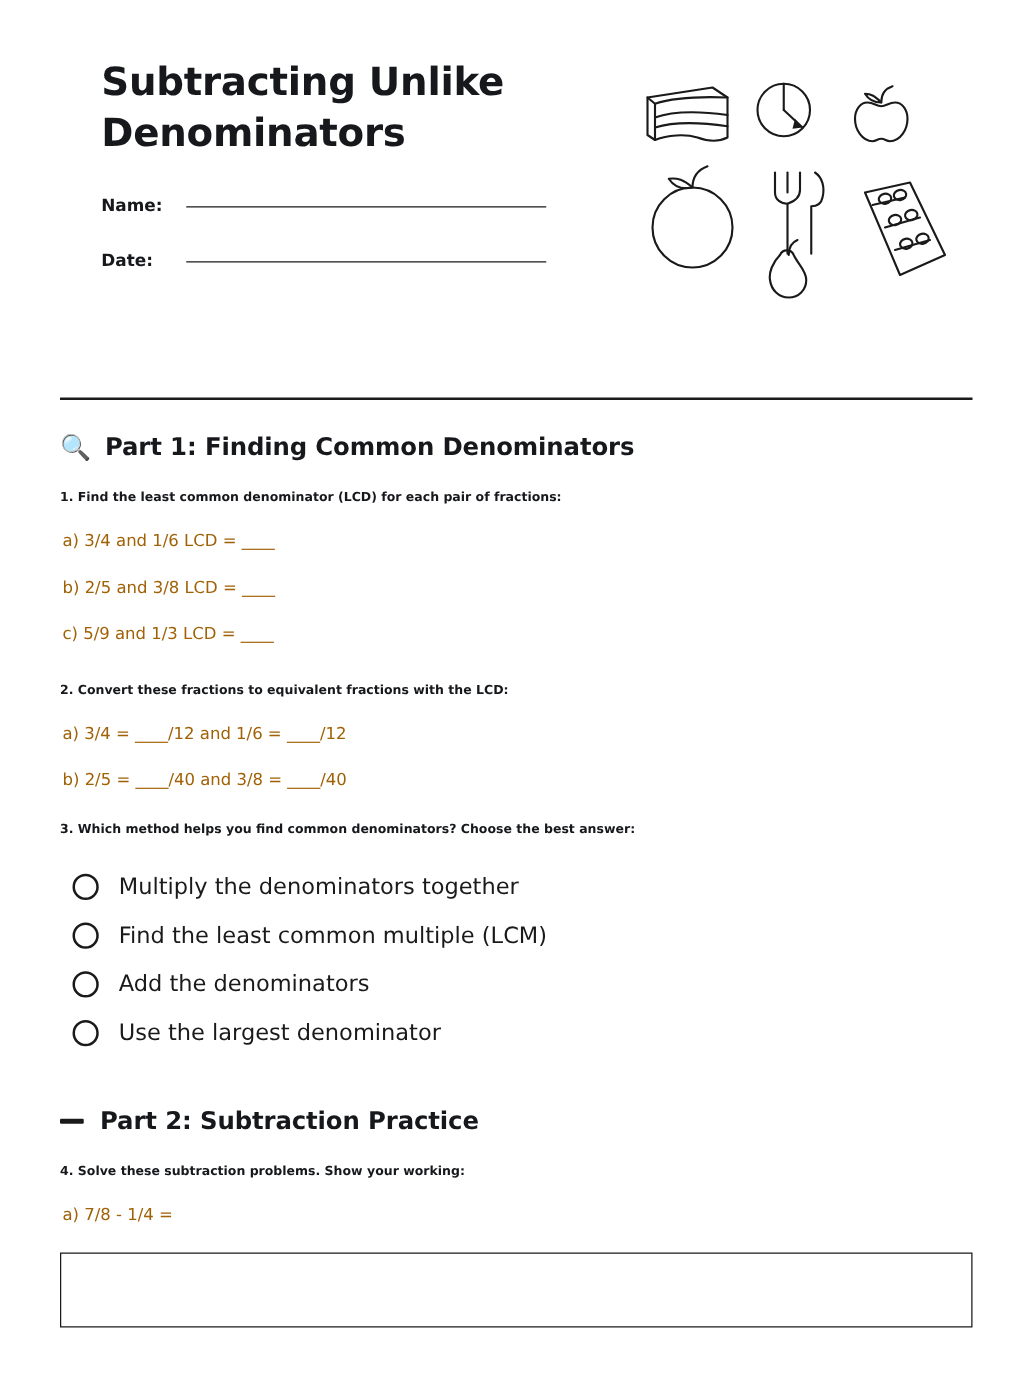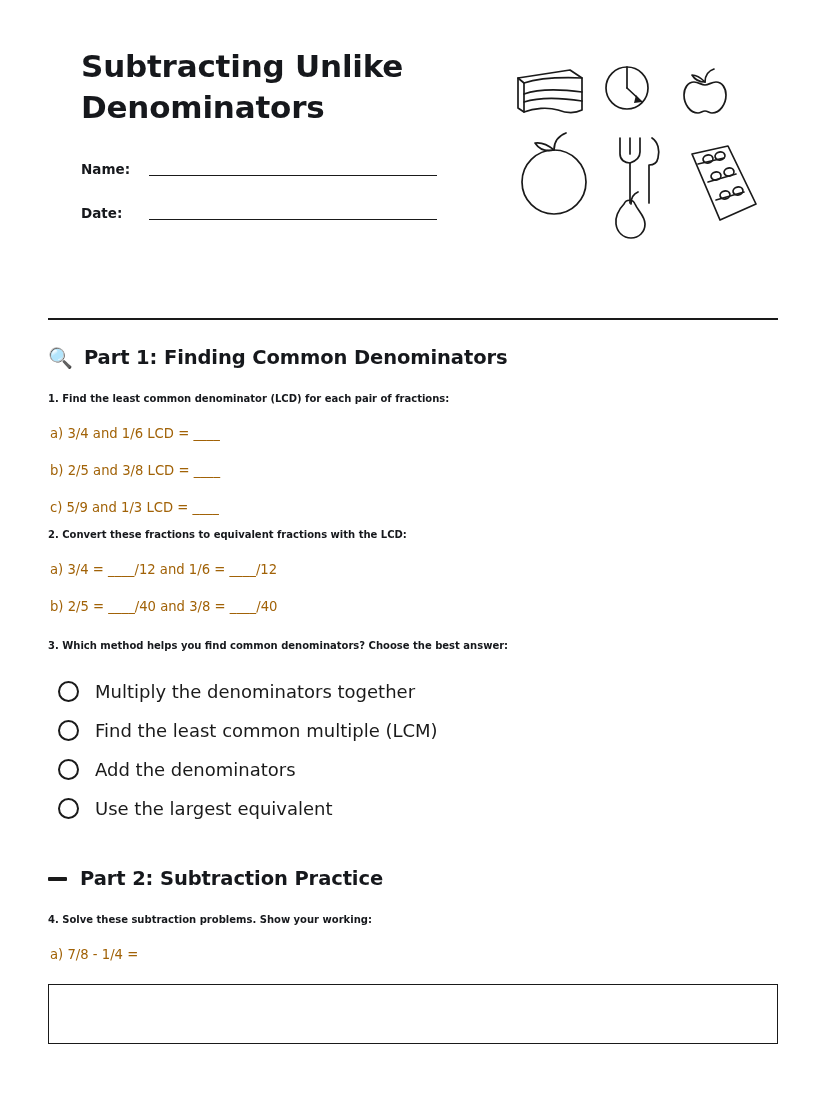--- a/index.html
+++ b/index.html
@@ -34,21 +34,21 @@
     font-size: 31px;
     font-weight: bold;
     line-height: 1.33;
     margin: 0 0 26px 0;
     letter-spacing: -0.2px;
     color: #16181c;
     max-width: 380px;
   }
   .field-row {
     display: flex;
-    align-items: flex-end;
+    align-items: center;
     margin-bottom: 22px;
     height: 22px;
   }
   .field-label {
     font-size: 13.5px;
     font-weight: bold;
     color: #16181c;
     width: 68px;
     flex: none;
     line-height: 1;
@@ -226,42 +226,42 @@
   <div class="section-head">
     <span class="sec-icon">🔍</span>
     <span class="sec-title">Part 1: Finding Common Denominators</span>
   </div>
 
   <div class="q-prompt">1. Find the least common denominator (LCD) for each pair of fractions:</div>
   <div class="q-item">a) 3/4 and 1/6 LCD = ____</div>
   <div class="q-item">b) 2/5 and 3/8 LCD = ____</div>
   <div class="q-item">c) 5/9 and 1/3 LCD = ____</div>
 
-  <div class="q-prompt" style="margin-top:14px;">2. Convert these fractions to equivalent fractions with the LCD:</div>
+  <div class="q-prompt" style="margin-top:32px;">2. Convert these fractions to equivalent fractions with the LCD:</div>
   <div class="q-item">a) 3/4 = ____/12 and 1/6 = ____/12</div>
   <div class="q-item">b) 2/5 = ____/40 and 3/8 = ____/40</div>
 
   <div class="q-prompt" style="margin-top:26px;">3. Which method helps you find common denominators? Choose the best answer:</div>
 
   <div class="choices">
     <div class="choice">
       <span class="radio"></span>
       <span class="choice-label">Multiply the denominators together</span>
     </div>
     <div class="choice">
       <span class="radio"></span>
       <span class="choice-label">Find the least common multiple (LCM)</span>
     </div>
     <div class="choice">
       <span class="radio"></span>
       <span class="choice-label">Add the denominators</span>
     </div>
     <div class="choice">
       <span class="radio"></span>
-      <span class="choice-label">Use the largest equivalent</span>
+      <span class="choice-label">Use the largest denominator</span>
     </div>
   </div>
 
   <div class="section-head part2">
     <span class="dash-icon"></span>
     <span class="sec-title">Part 2: Subtraction Practice</span>
   </div>
 
   <div class="q-prompt">4. Solve these subtraction problems. Show your working:</div>
   <div class="q-item">a) 7/8 - 1/4 =</div>

